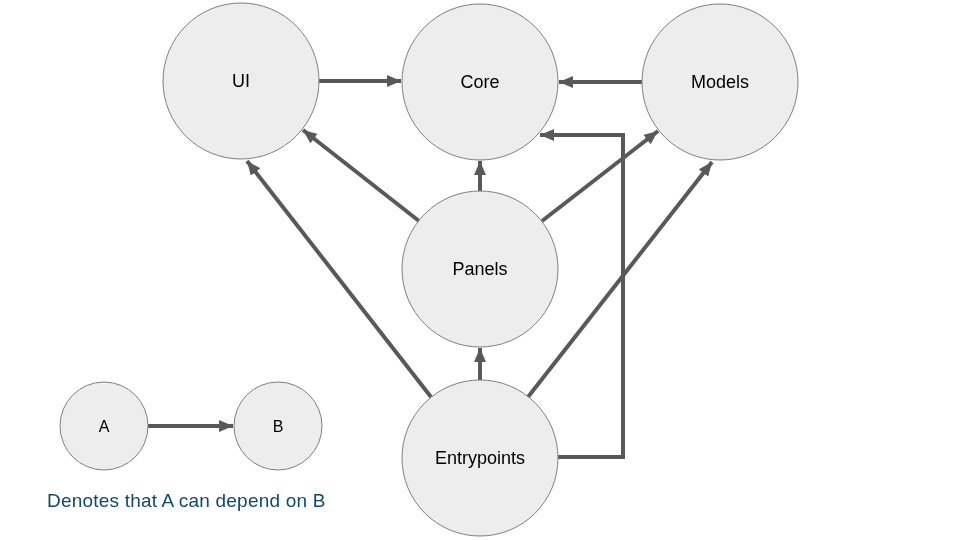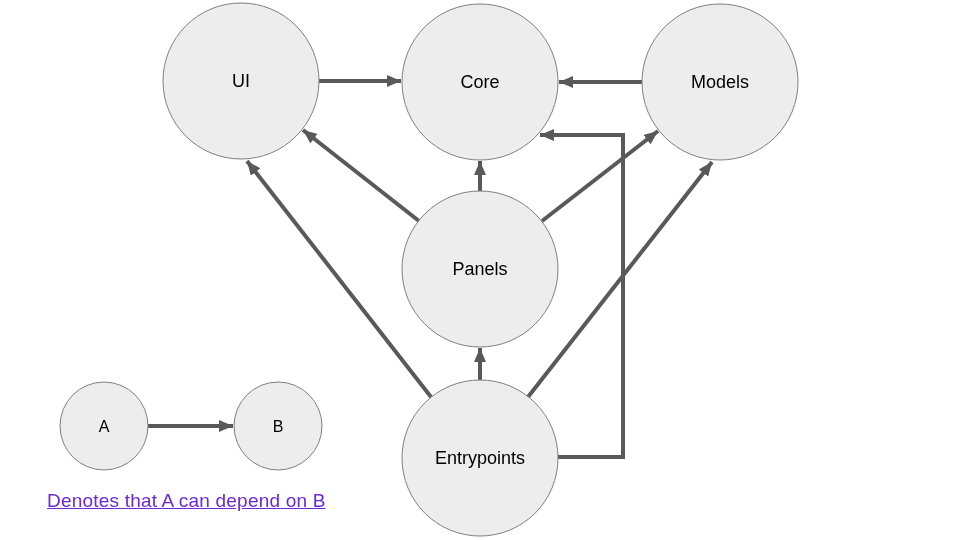--- a/index.html
+++ b/index.html
@@ -19,24 +19,23 @@
   svg.diagram {
     position: absolute;
     left: 0;
     top: 0;
   }
   .caption {
     position: absolute;
     left: 47px;
     top: 490px;
     font-size: 19px;
-    color: #6d28d9;
+    color: #0c4a6e;
     letter-spacing: 0.2px;
     white-space: nowrap;
-    text-decoration: underline;
   }
   .node-label { pointer-events: none; }
 </style>
 </head>
 <body>
 
 <div class="canvas">
   <svg class="diagram" id="diagram-svg" width="960" height="540" viewBox="0 0 960 540">
     <defs>
       <marker id="arrowhead" markerUnits="userSpaceOnUse" markerWidth="16" markerHeight="14" refX="14" refY="6" orient="auto">

